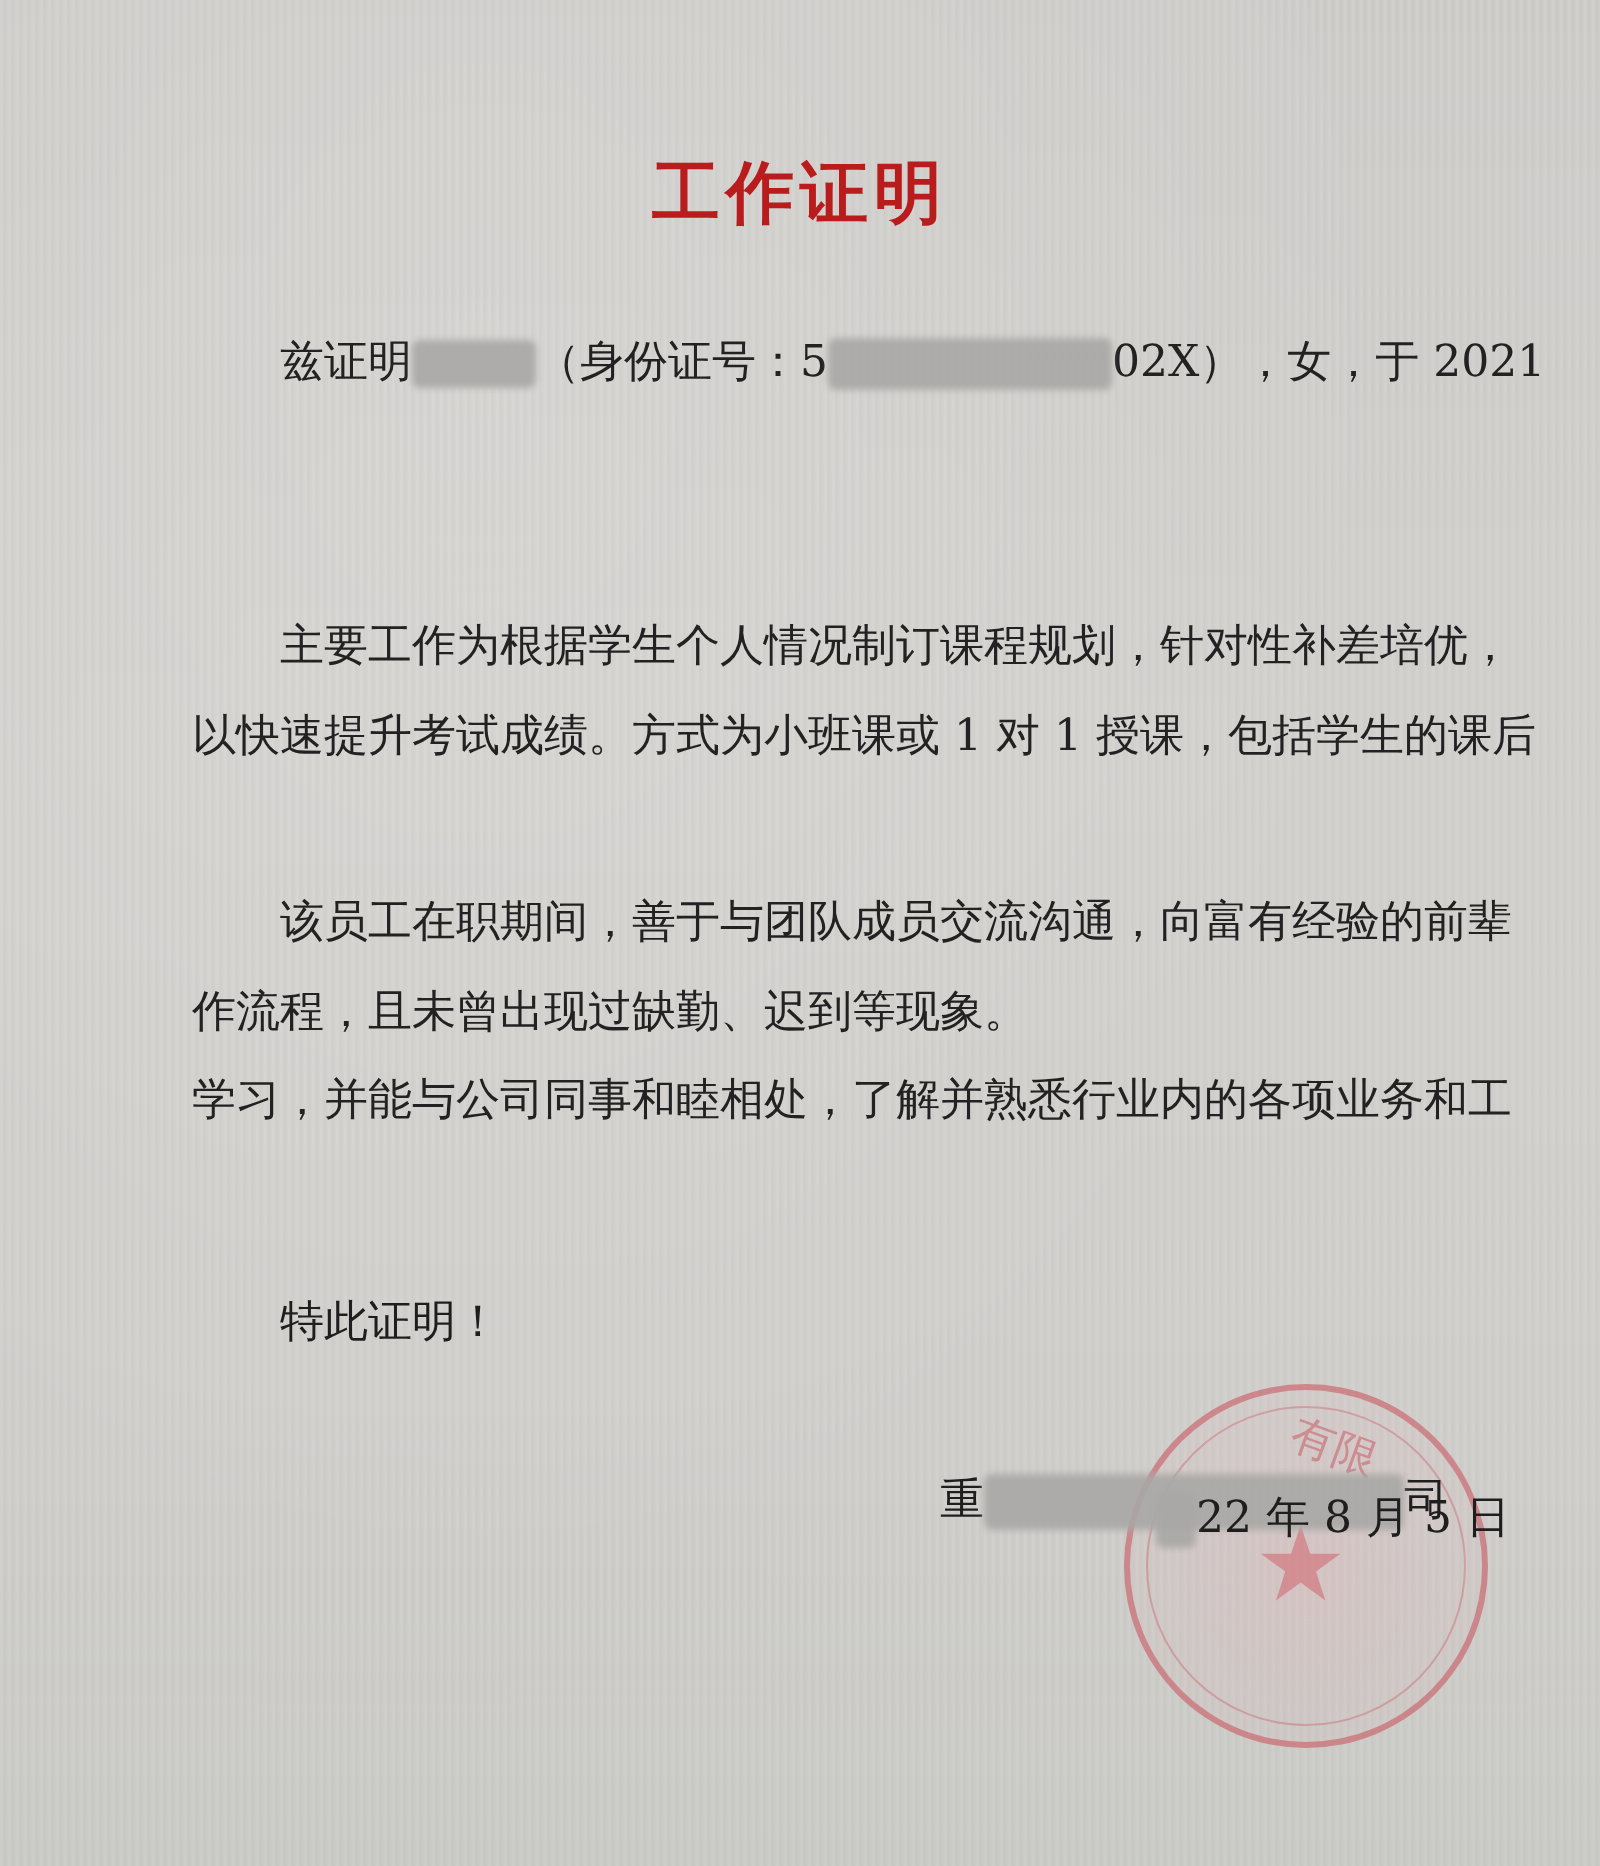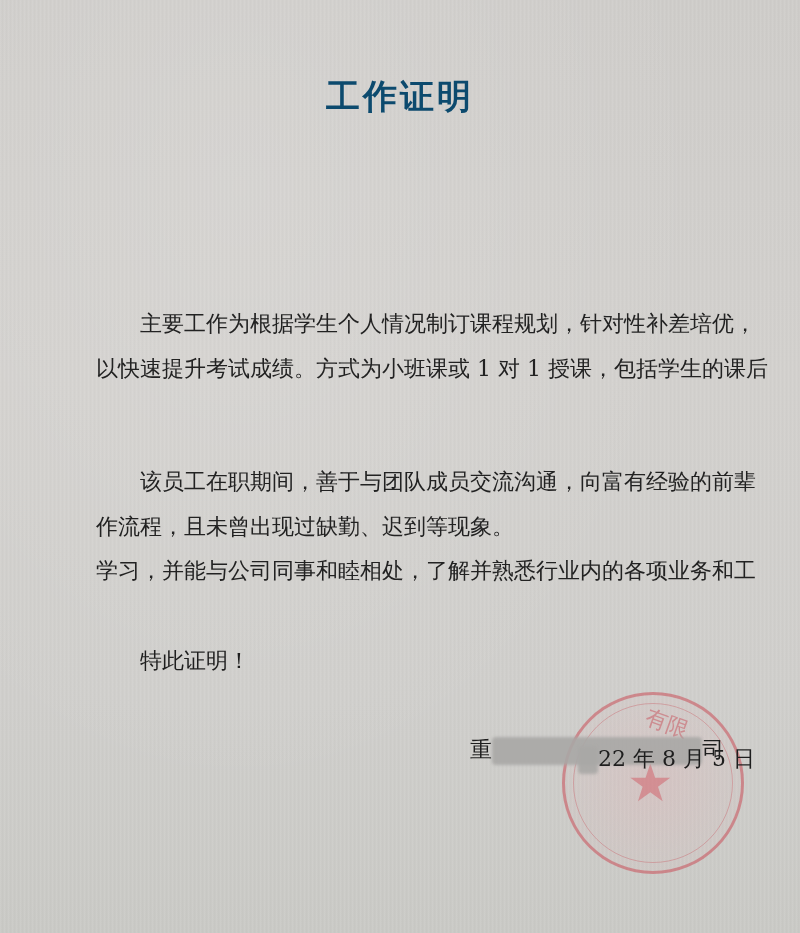--- a/index.html
+++ b/index.html
@@ -13,21 +13,21 @@
   .paper-texture {
     position: absolute; inset: 0;
     background-image:
       repeating-linear-gradient(90deg, rgba(255,255,255,0.05) 0px, rgba(255,255,255,0.05) 1px, rgba(0,0,0,0.02) 2px, rgba(0,0,0,0) 4px),
       radial-gradient(ellipse at 30% 20%, rgba(255,255,255,0.12), rgba(0,0,0,0) 60%);
     pointer-events: none;
   }
   .title {
     position: absolute; left: 0; right: 0; top: 74px;
     text-align: center; font-size: 34px; font-weight: bold;
-    letter-spacing: 3px; color: #0c4a6e;
+    letter-spacing: 3px; color: #b91c1c;
     font-family: "DejaVu Sans", sans-serif;
   }
   .body {
     position: absolute; left: 96px; width: 630px;
     font-size: 22px; line-height: 44.5px;
     font-family: "DejaVu Serif", serif;
     color: #222;
   }
   .line { display: block; white-space: nowrap; }
   .redact {
@@ -65,28 +65,31 @@
   }
 </style>
 </head>
 <body>
 
 <div class="paper-texture"></div>
 
 <div class="title">工作证明</div>
 
 <div class="body" style="top:160px;">
+  <span class="line" style="padding-left:44px;">
+    <span>兹证明</span><span class="redact" style="width:62px;height:24px;"></span><span>（身份证号：5</span><span class="redact" style="width:142px;height:26px;"></span><span>02X），女，于 2021</span>
+  </span>
 </div>
 
 <div class="body" style="top:302px;">
   <span class="line" style="padding-left:44px;">主要工作为根据学生个人情况制订课程规划，针对性补差培优，</span>
   <span class="line">以快速提升考试成绩。方式为小班课或 1 对 1 授课，包括学生的课后</span>
 </div>
 
-<div class="body" style="top:460px;">
+<div class="body" style="top:440px;">
   <span class="line" style="padding-left:44px;">该员工在职期间，善于与团队成员交流沟通，向富有经验的前辈</span>
   <span class="line">作流程，且未曾出现过缺勤、迟到等现象。</span>
   <span class="line">学习，并能与公司同事和睦相处，了解并熟悉行业内的各项业务和工</span>
 </div>
 
 <div class="closing">特此证明！</div>
 
 <div class="stamp">
   <div class="stamp-inner"></div>
   <div class="stamp-text">有限</div>

